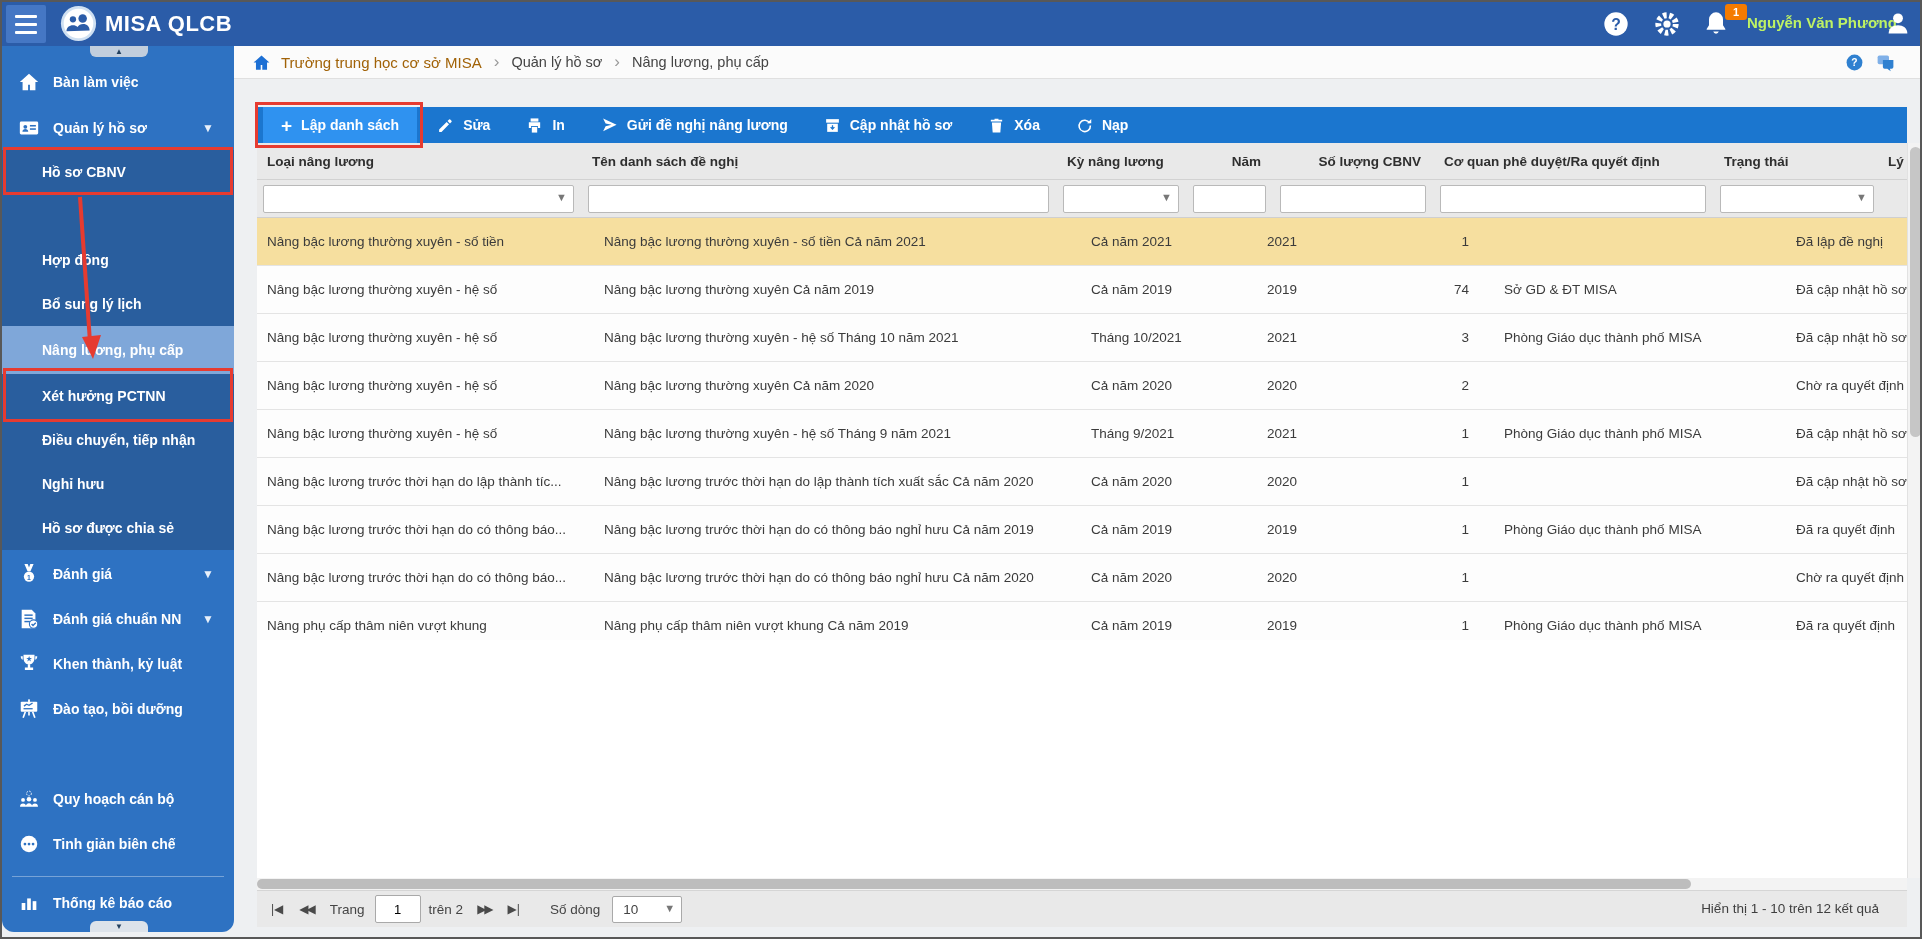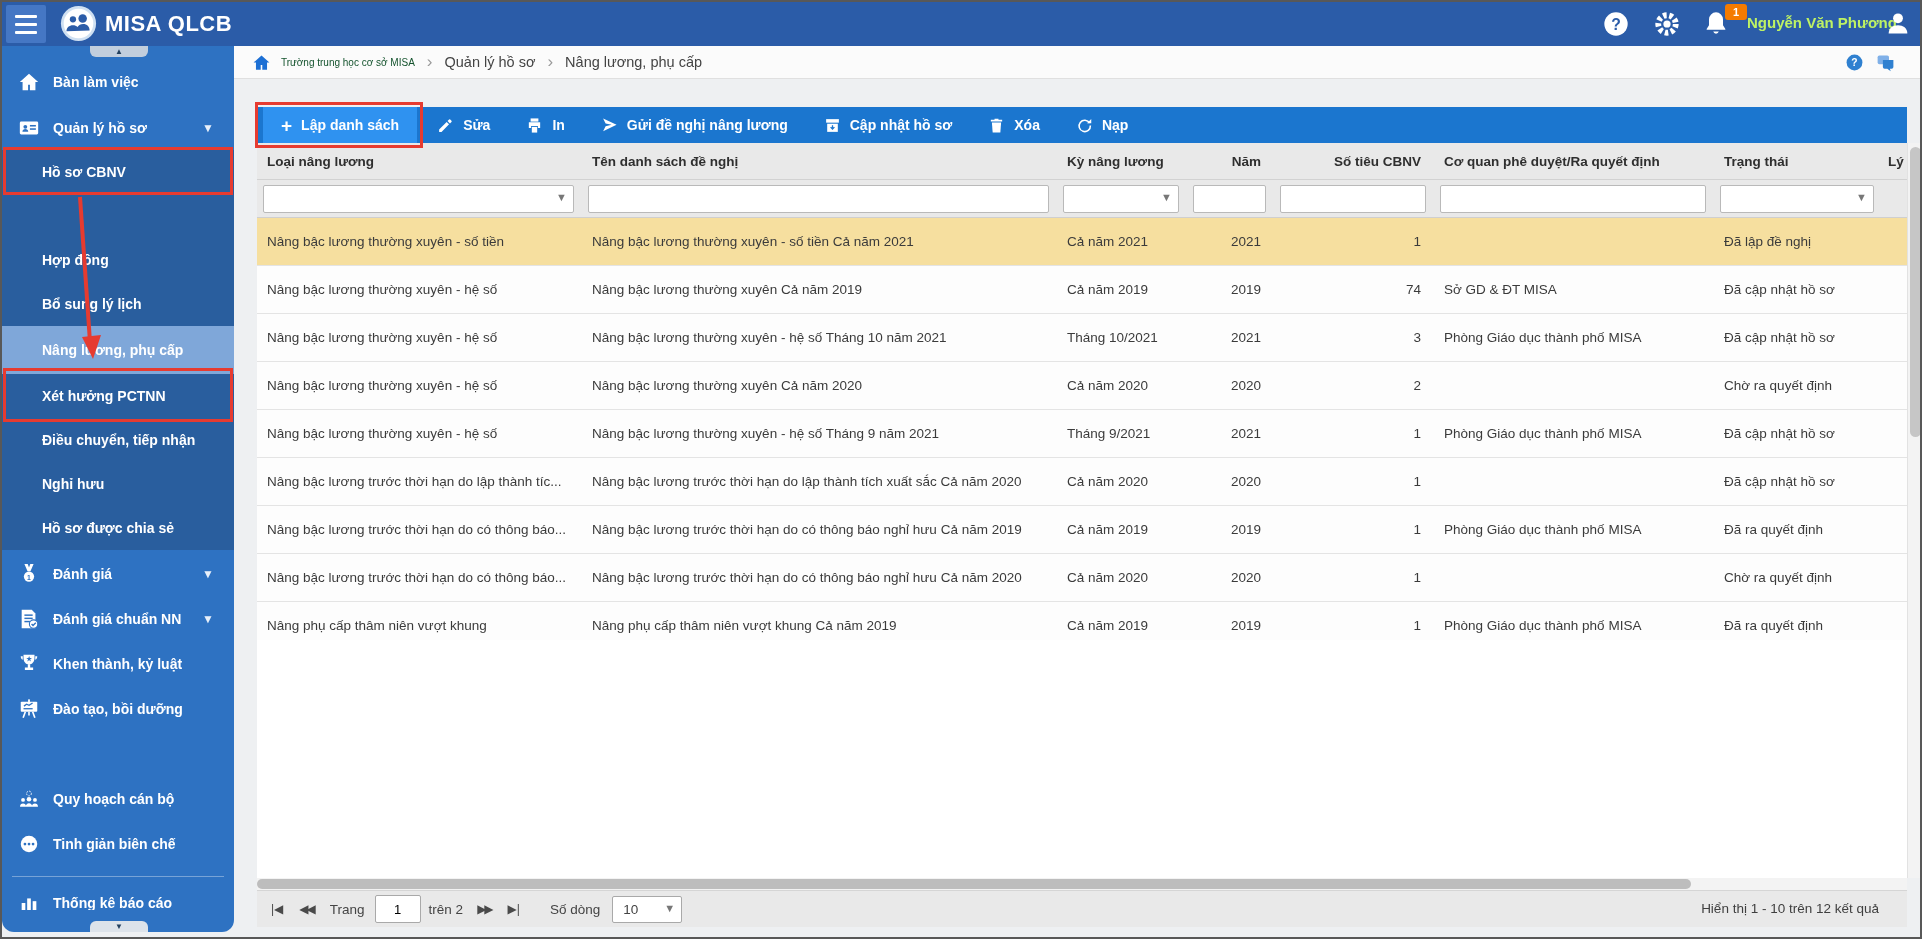--- a/index.html
+++ b/index.html
@@ -13,21 +13,21 @@
   #hamburger i{display:block;width:22px;height:3px;background:#fff;border-radius:1px;}
   #logo{position:absolute;left:58px;top:3px;display:flex;align-items:center;gap:8px;}
   #app-name{font-size:22px;font-weight:700;letter-spacing:.5px;}
   .tb-ico{position:absolute;top:8px;width:28px;height:28px;color:#fff;cursor:pointer;}
   #badge{position:absolute;left:1723px;top:2px;min-width:16px;height:16px;background:#f57b00;color:#fff;font-size:11px;font-weight:700;border-radius:3px;display:flex;align-items:center;justify-content:center;padding:0 3px;}
   #user{position:absolute;left:1745px;top:12px;font-size:15px;font-weight:600;color:#bef264;cursor:pointer;}
 
   
   #crumbbar{left:232px;top:44px;width:1688px;height:32px;background:#fbfbfb;border-bottom:1px solid #e0e0e0;display:flex;align-items:center;}
   .crumb-sep{color:#9a9a9a;font-size:17px;margin:0 12px;}
-  .crumb-link{color:#14532d;font-size:10px;cursor:pointer;}
+  .crumb-link{color:#a16207;font-size:15px;cursor:pointer;}
   .crumb-cur{color:#444;font-size:14.5px;}
 
   
   #sidebar{left:0;top:44px;width:232px;height:886px;background:#2e72c2;border-radius:0 0 12px 12px;overflow:hidden;}
   .s-item{position:absolute;left:0;width:232px;height:44px;display:flex;align-items:center;color:#fff;font-size:14px;font-weight:600;cursor:pointer;}
   .s-ico{width:22px;height:22px;margin-left:16px;margin-right:13px;flex:0 0 auto;color:#fff;}
   .s-caret{position:absolute;right:20px;font-size:12px;color:#e8f0fa;}
   #submenu{position:absolute;left:0;top:104px;width:232px;height:400px;background:#295e9e;}
   .sub-item{position:absolute;left:0;width:232px;height:44px;display:flex;align-items:center;padding-left:40px;box-sizing:border-box;color:#fff;font-size:14px;font-weight:600;cursor:pointer;}
   .sub-item.active{background:#7fa7d9;height:48px;}
@@ -42,21 +42,21 @@
   .t-ico{width:17px;height:17px;color:#fff;}
   .plus-glyph{font-size:19px;font-weight:700;line-height:17px;}
 
   
   #grid{left:255px;top:141px;width:1650px;background:#fff;}
   .g-row{display:grid;grid-template-columns:325px 475px 130px 87px 160px 280px 168px 25px;align-items:center;}
   #g-head{height:36px;background:#e9e9e9;border-bottom:1px solid #d2d2d2;font-size:13.5px;font-weight:600;color:#2f2f2f;}
   #g-filter{height:37px;background:#e9e9e9;border-bottom:1px solid #cfcfcf;}
   .g-cell{padding-left:10px;white-space:nowrap;overflow:hidden;}
   .num{text-align:right;padding-right:13px;padding-left:0;}
-  .d-row{height:47px;border-bottom:1px solid #e4e4e4;background:#fdfdfd;font-size:13.5px;color:#3b3b3b;cursor:pointer;}
+  .d-row{height:47px;border-bottom:1px solid #e4e4e4;background:#fdfdfd;font-size:13.5px;color:#3b3b3b;cursor:pointer;gap:12px;}
   .d-row.hl{background:#f6df9f;}
   .f-wrap{padding:0 8px 0 6px;}
   .f-ctl{height:26px;background:#fff;border:1px solid #b9b9b9;border-radius:2px;position:relative;}
   .f-caret{position:absolute;right:6px;top:5px;font-size:11px;color:#777;}
   #empty-area{left:255px;top:638px;width:1650px;height:238px;background:#fff;}
 
   
   #vscroll{left:1905px;top:141px;width:15px;height:735px;background:#f3f3f3;border-left:1px solid #e2e2e2;}
   #vthumb{position:absolute;left:2px;top:4px;width:11px;height:290px;background:#c6c6c6;border-radius:6px;}
   #hscroll{left:255px;top:876px;width:1650px;height:12px;background:#f3f3f3;}
@@ -357,21 +357,21 @@
       <span>Nạp</span>
     </div>
   </div>
 
   <div id="grid" class="abs">
     <div class="g-row" id="g-head">
       <div class="g-cell">Loại nâng lương</div>
       <div class="g-cell">Tên danh sách đề nghị</div>
       <div class="g-cell">Kỳ nâng lương</div>
       <div class="g-cell num">Năm</div>
-      <div class="g-cell num">Số tiêu CBNV</div>
+      <div class="g-cell num">Số lượng CBNV</div>
       <div class="g-cell">Cơ quan phê duyệt/Ra quyết định</div>
       <div class="g-cell">Trạng thái</div>
       <div class="g-cell" style="padding-left:6px">Lý do</div>
     </div>
 
     <div class="g-row" id="g-filter">
       <div class="f-wrap">
           <div class="f-ctl">
             <span class="f-caret">▼</span>
           </div>

